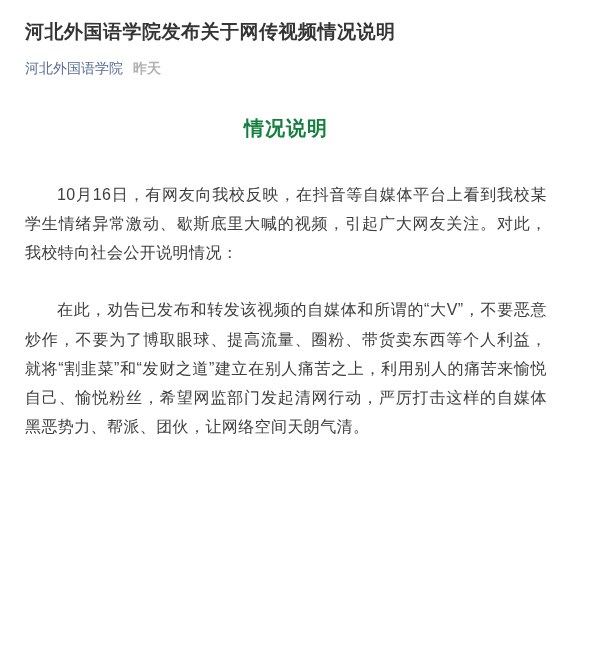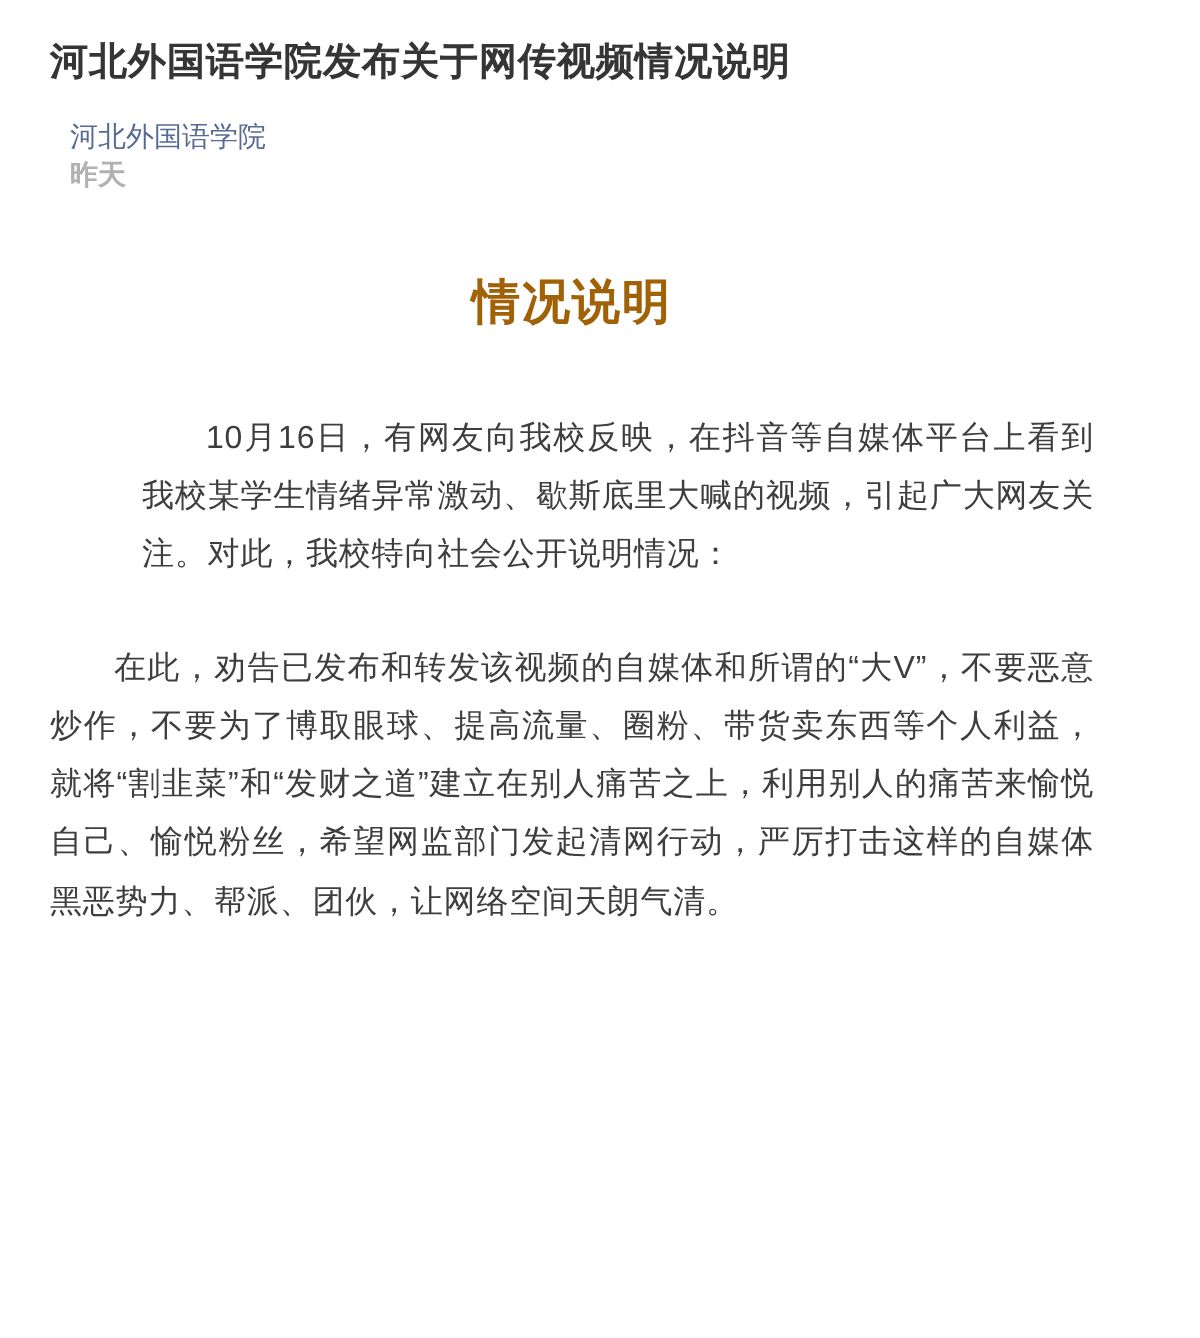--- a/index.html
+++ b/index.html
@@ -22,54 +22,52 @@
     color: #353535;
     line-height: 1.45;
     letter-spacing: 0.5px;
   }
   .meta-row {
     margin-top: 13px;
     font-size: 14px;
     line-height: 1.4;
     display: flex;
     align-items: baseline;
-    flex-direction: column;
   }
   .account-name {
     color: #576b95;
     text-decoration: none;
     cursor: pointer;
   }
   .publish-time {
     color: #b2b2b2;
     margin-left: 10px;
     font-weight: bold;
   }
   .statement-heading {
     margin-top: 37px;
     text-align: center;
-    font-size: 24px;
+    font-size: 20px;
     font-weight: bold;
-    color: #a16207;
+    color: #15803d;
     letter-spacing: 1px;
   }
   .content {
     margin-top: 38px;
     font-size: 16px;
     color: #3e3e3e;
     line-height: 1.82;
     text-align: justify;
     letter-spacing: 0.4px;
   }
   .content p {
     text-indent: 2em;
   }
   .content p.gap-after {
     margin-bottom: 28px;
-    margin-left: 46px;
   }
 </style>
 </head>
 <body>
 
 <div class="article">
 
   <h1 class="article-title">河北外国语学院发布关于网传视频情况说明</h1>
 
   <div class="meta-row">

